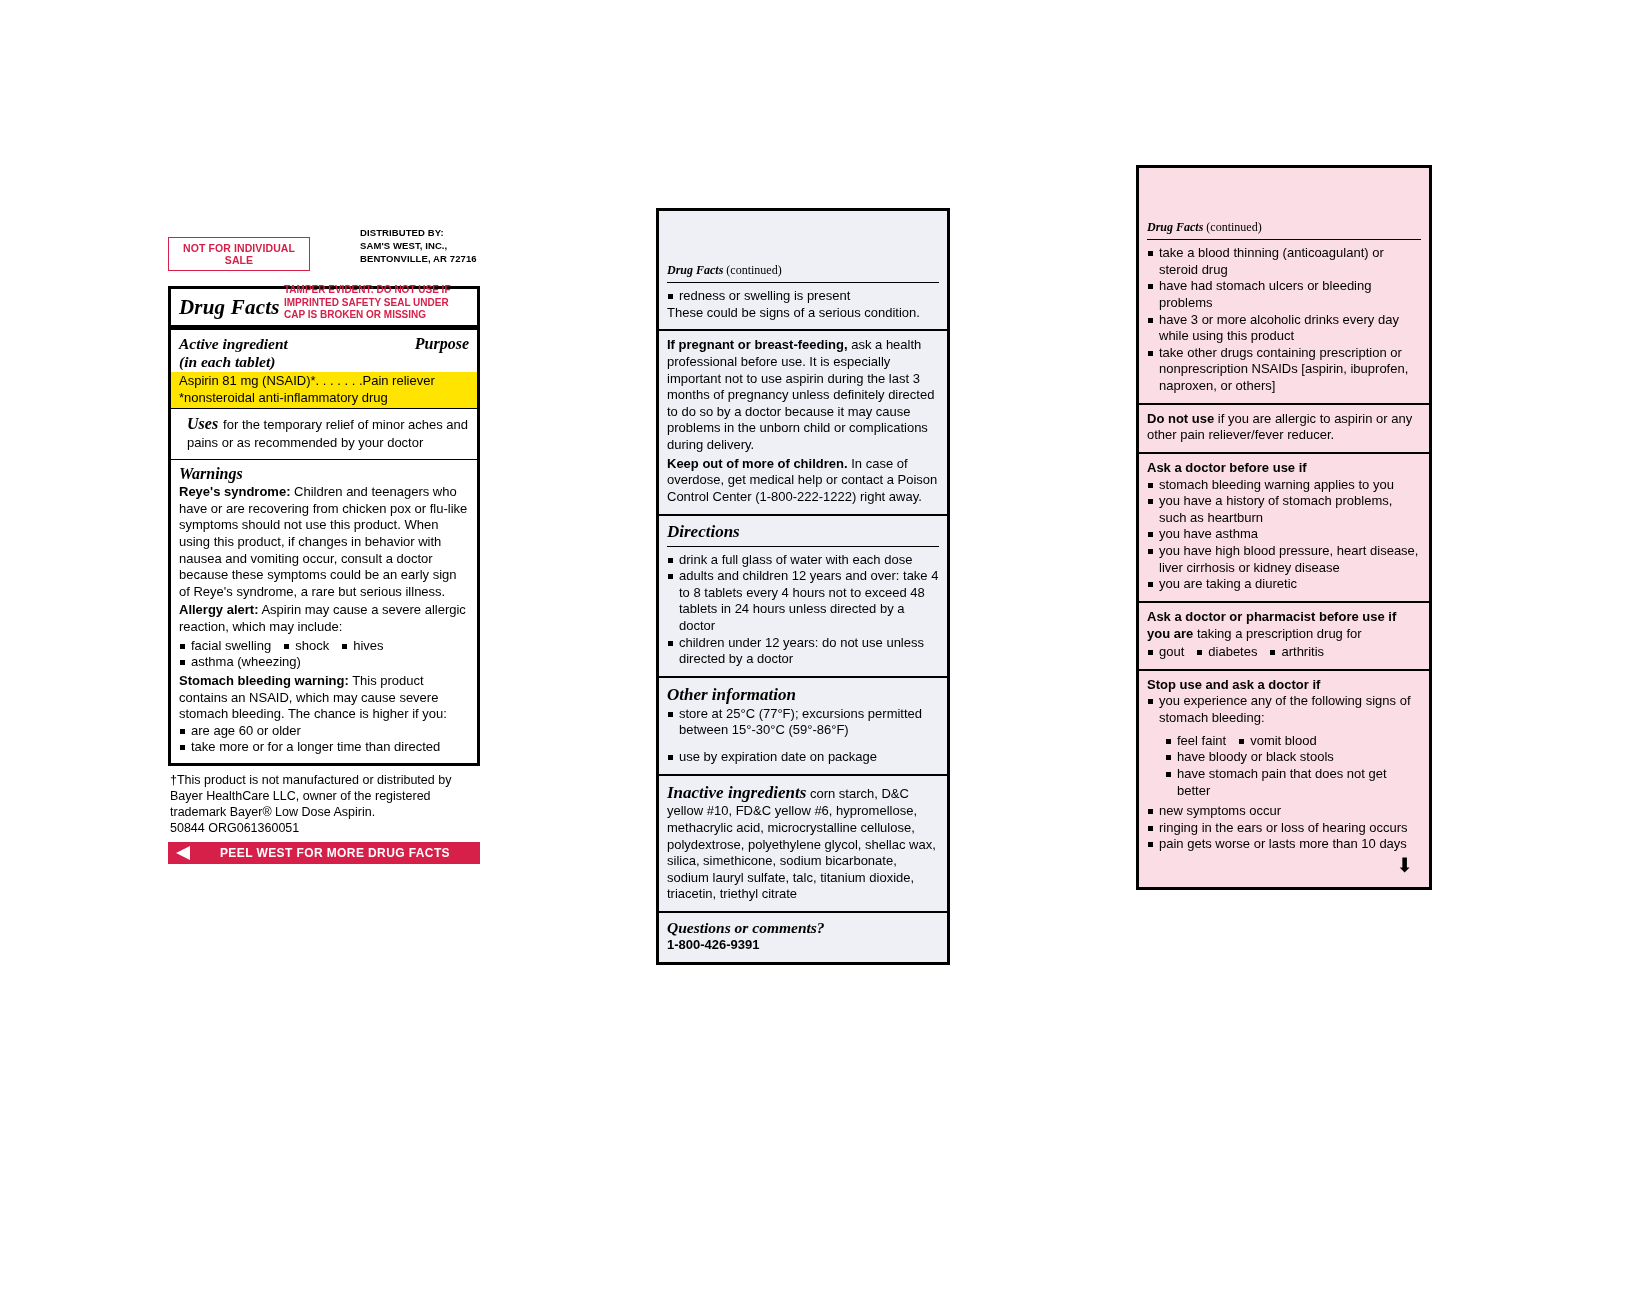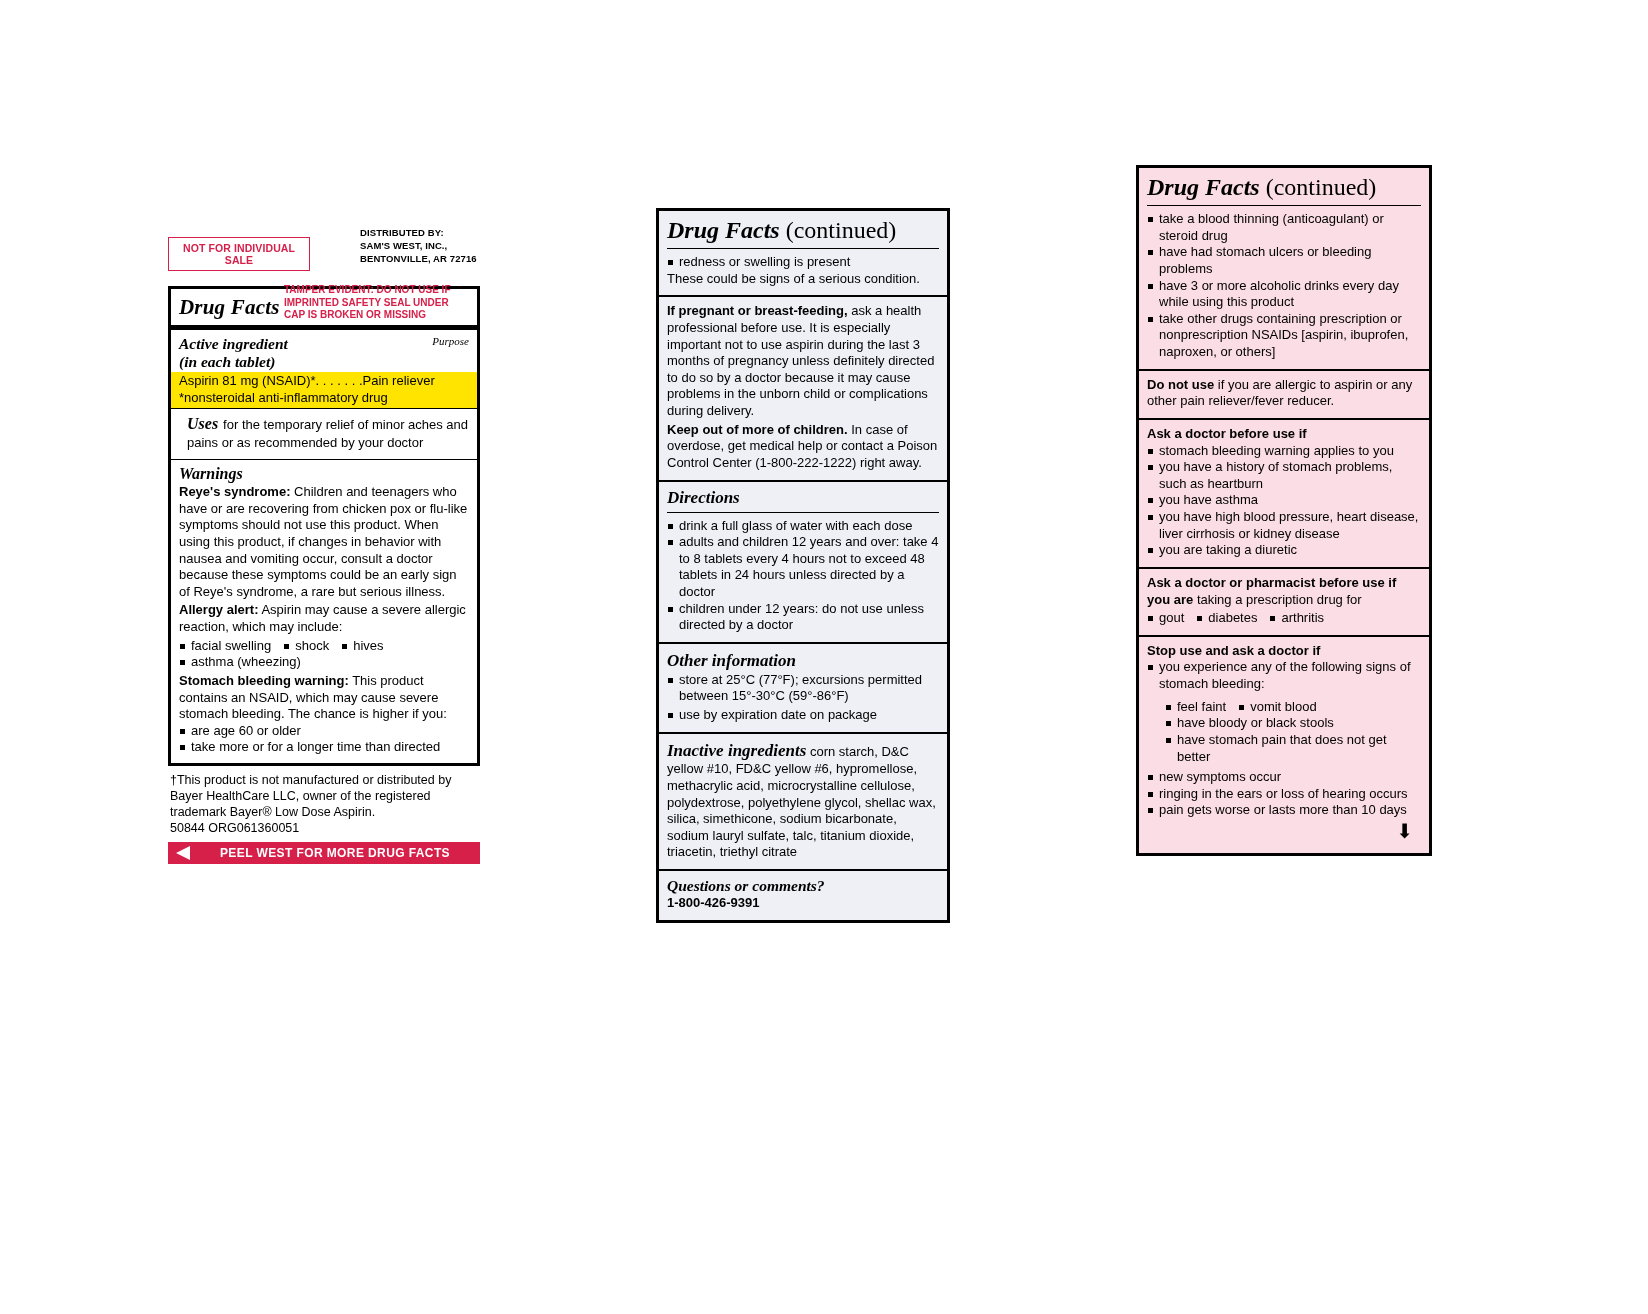--- a/index.html
+++ b/index.html
@@ -89,22 +89,22 @@
   .ai-label {
     font-family: "Liberation Serif", serif;
     font-style: italic;
     font-weight: bold;
     font-size: 15.5px;
     line-height: 1.15;
   }
   .purpose-label {
     font-family: "Liberation Serif", serif;
     font-style: italic;
-    font-weight: normal;
-    font-size: 11px;
+    font-weight: bold;
+    font-size: 16px;
   }
   .highlight {
     background: #ffe400;
     font-size: 13px;
     line-height: 1.3;
     padding: 1px 8px 2px 8px;
     margin: 1px -8px -7px -8px;
   }
   .uses-row {
     font-size: 13px;
@@ -194,21 +194,22 @@
     border: 3px solid #000;
     background: #eef0f5;
   }
   #panel2 .sec {
     border-bottom: 2.5px solid #000;
     padding: 6px 8px 8px 8px;
   }
   #panel2 .sec:last-child { border-bottom: none; }
   .cont-title {
     font-family: "Liberation Serif", serif;
-    font-size: 24px;
+    font-size: 12px;
+    margin-top: 46px;
   }
   .cont-title i {
     font-style: italic;
     font-weight: bold;
   }
   .sec-title {
     font-family: "Liberation Serif", serif;
     font-style: italic;
     font-weight: bold;
     font-size: 17px;
@@ -364,21 +365,21 @@
     </ul>
   </div>
 
   <div class="sec">
     <div class="body-txt">
       <span class="sec-title">Other information</span>
       <ul class="bul" style="display:inline;">
         <li class="inline-item" style="margin-right:0;">store at 25°C (77°F); excursions permitted between 15°-30°C (59°-86°F)</li>
       </ul>
     </div>
-    <ul class="bul" style="margin-top:2px;">
+    <ul class="bul" style="margin-top:10px;">
       <li>use by expiration date on package</li>
     </ul>
   </div>
 
   <div class="sec">
     <div class="body-txt">
       <span class="sec-title">Inactive ingredients</span>
       <span>corn starch, D&amp;C yellow #10, FD&amp;C yellow #6, hypromellose, methacrylic acid, microcrystalline cellulose, polydextrose, polyethylene glycol, shellac wax, silica, simethicone, sodium bicarbonate, sodium lauryl sulfate, talc, titanium dioxide, triacetin, triethyl citrate</span>
     </div>
   </div>

